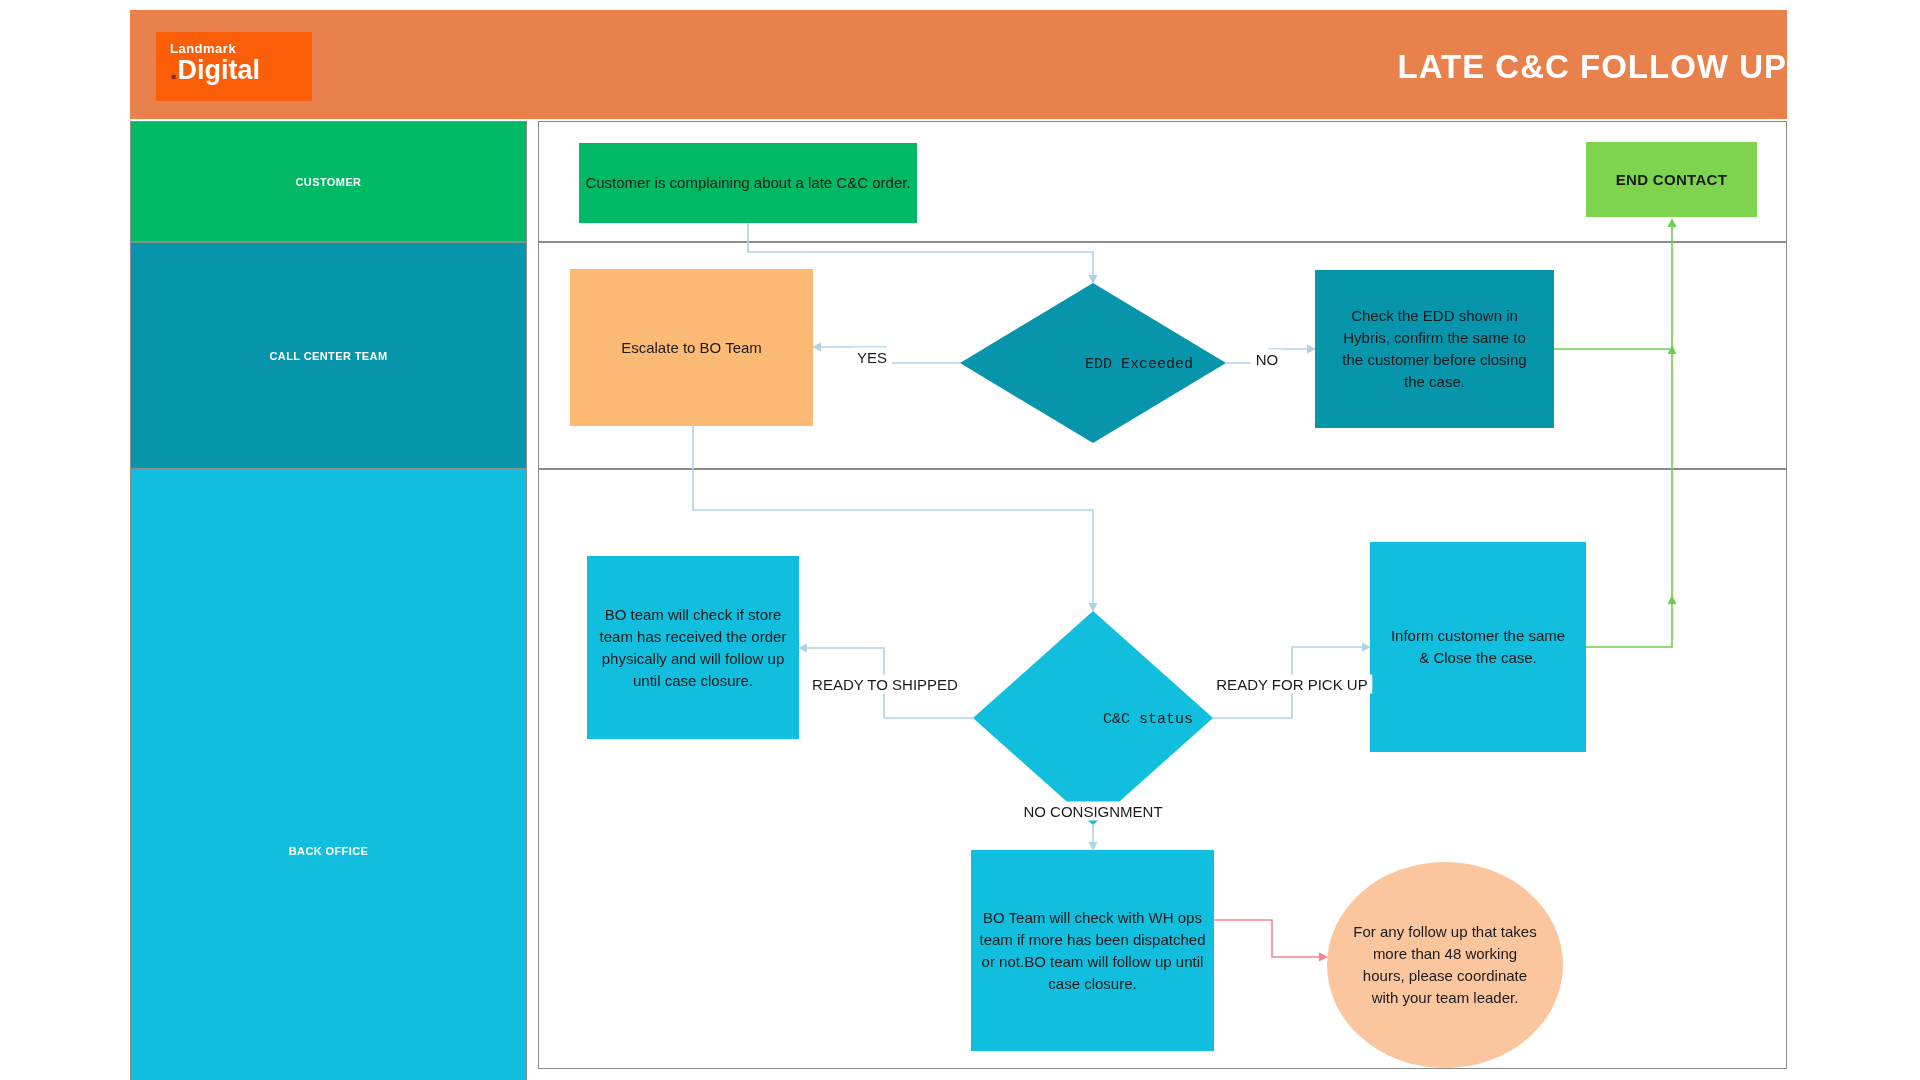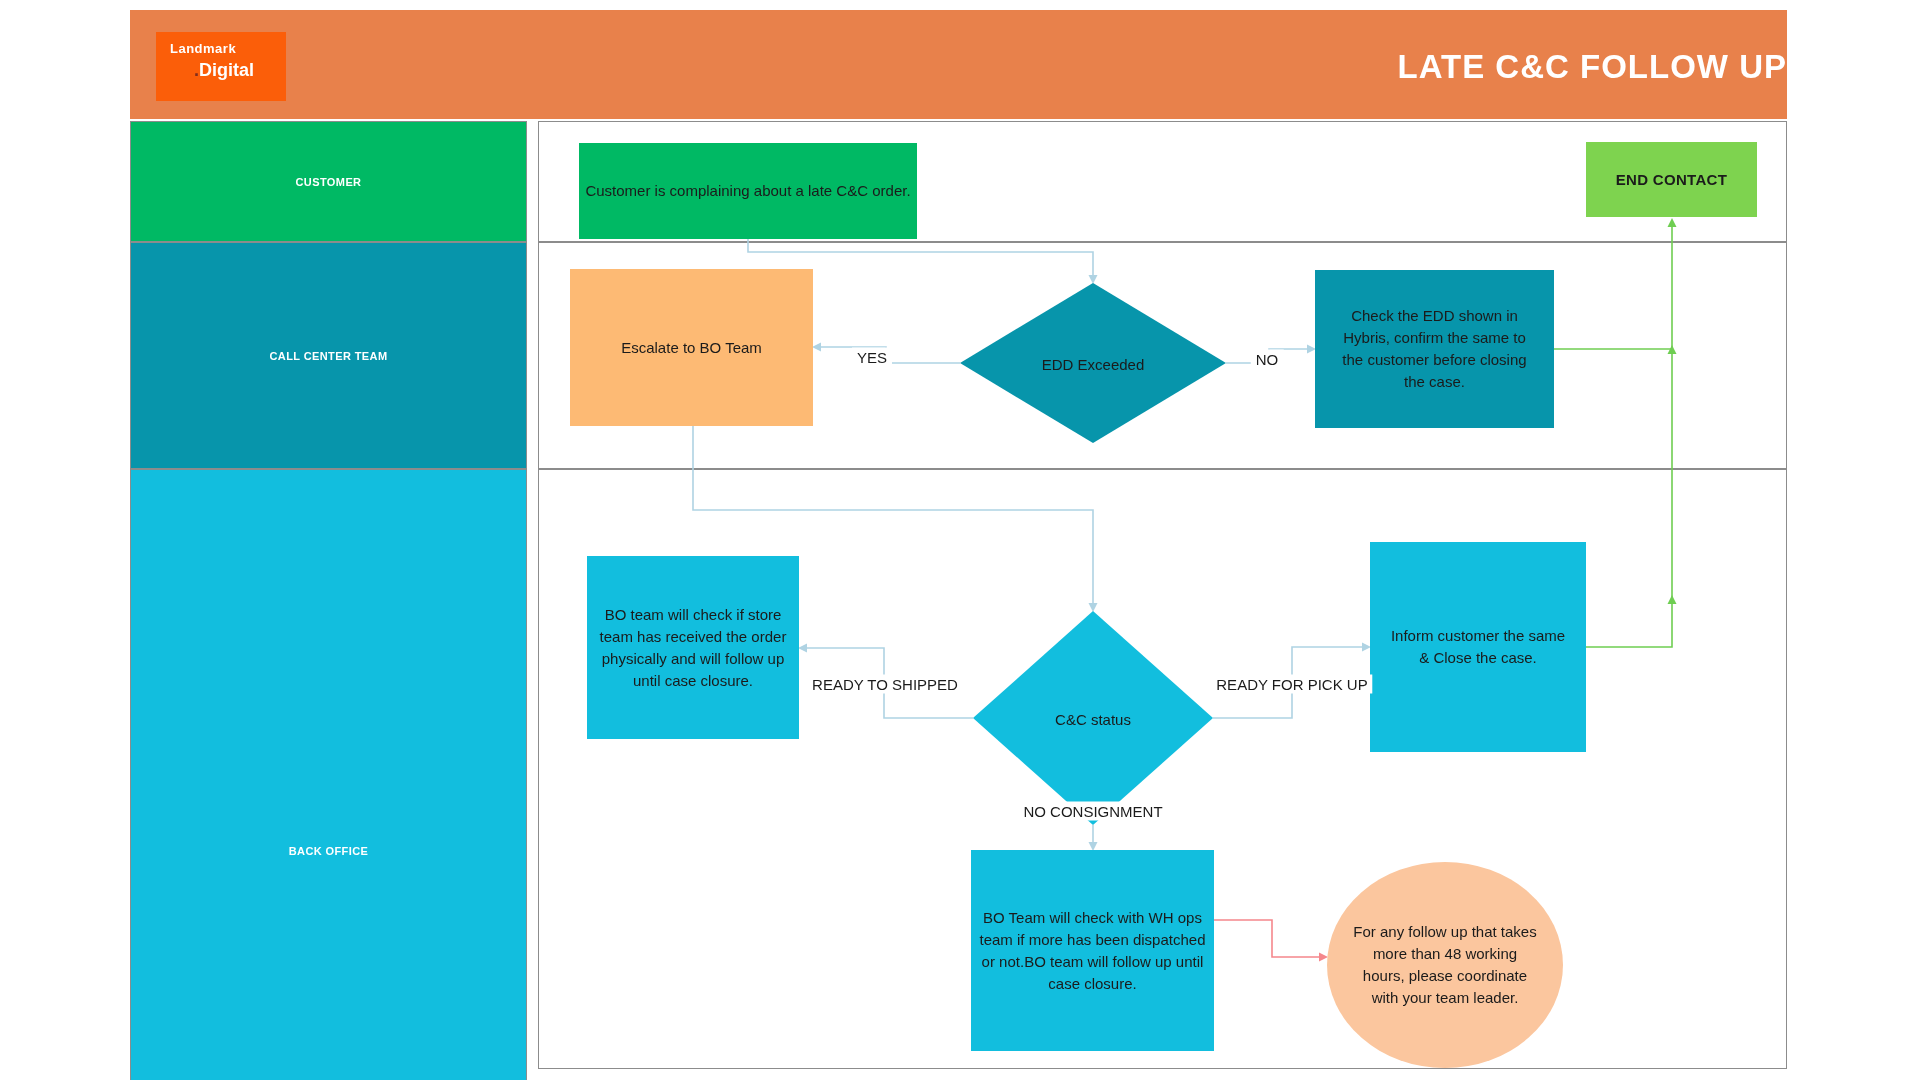--- a/index.html
+++ b/index.html
@@ -2,51 +2,51 @@
 <html><head>
 <meta charset="utf-8">
 <style>
   html,body{margin:0;padding:0;background:#ffffff;}
   body{width:1920px;height:1080px;position:relative;font-family:"Liberation Sans",sans-serif;color:#1b1b1b;}
   .abs{position:absolute;box-sizing:border-box;}
 
   
   .header{left:130px;top:10px;width:1657px;height:109px;background:#E8814B;}
   .title{left:130px;top:48px;width:1657px;text-align:right;color:#ffffff;font-size:33px;font-weight:bold;letter-spacing:1px;}
-  .logo{left:156px;top:32px;width:130px;height:69px;background:#FB5E09;color:#fff;padding:10px 0 0 14px;}
+  .logo{left:156px;top:32px;width:156px;height:69px;background:#FB5E09;color:#fff;padding:10px 0 0 14px;}
   .logo-line1{font-size:13px;font-weight:bold;letter-spacing:.5px;line-height:14px;}
-  .logo-line2{font-size:18px;font-weight:bold;line-height:28px;margin-left:24px;}
+  .logo-line2{font-size:27px;font-weight:bold;line-height:28px;}
   .logo-dot{color:#7F2D1D;}
 
   
   .lane{left:130px;width:397px;border:1px solid #8c8c8c;display:flex;align-items:center;justify-content:center;}
   .lane span{color:#fff;font-weight:bold;font-size:11px;letter-spacing:.4px;}
   .lane1{top:121px;height:121px;background:#00B964;}
   .lane2{top:242px;height:227px;background:#0795AB;}
   .lane3{top:469px;height:764px;background:#12BEDE;}
 
   
   .row{left:538px;width:1249px;background:#ffffff;border:1px solid #8c8c8c;}
   .row1{top:121px;height:121px;}
   .row2{top:242px;height:227px;}
   .row3{top:469px;height:600px;}
 
   svg.overlay{left:0;top:0;width:1920px;height:1080px;pointer-events:none;}
 
   
   .node{display:flex;align-items:center;justify-content:center;text-align:center;font-size:15px;line-height:22px;}
-  .n-complaint{left:579px;top:143px;width:338px;height:96px;background:#00B964;}
+  .n-complaint{left:579px;top:143px;width:338px;height:80px;background:#00B964;}
   .n-endcontact{left:1586px;top:142px;width:171px;height:75px;background:#7ED34F;font-weight:bold;letter-spacing:.3px;}
   .n-escalate{left:570px;top:269px;width:243px;height:157px;background:#fdba74;}
   .n-checkedd{left:1315px;top:270px;width:239px;height:158px;background:#0795AB;padding:0 16px;}
   .n-bostore{left:587px;top:556px;width:212px;height:183px;background:#12BEDE;padding:0 10px;}
   .n-inform{left:1370px;top:542px;width:216px;height:210px;background:#12BEDE;padding:0 16px;}
   .n-whops{left:971px;top:850px;width:243px;height:201px;background:#12BEDE;padding:0 2px;}
   .n-ellipse{left:1327px;top:862px;width:236px;height:206px;background:#FBC69E;border-radius:50%;padding:0 24px;}
-  .dtext{width:200px;text-align:center;font-size:15px;transform:translate(-50%,-50%);}
+  .dtext{width:200px;text-align:right;font-size:15px;transform:translate(-50%,-50%);font-family:Liberation Mono, monospace;}
   .d-edd{left:1093px;top:364px;}
   .d-cc{left:1093px;top:719px;}
 
   
   .elabel{transform:translate(-50%,-50%);background:#ffffff;padding:1px 5px;font-size:15px;white-space:nowrap;}
   .l-yes{left:872px;top:357px;}
   .l-no{left:1267px;top:359px;}
   .l-rts{left:885px;top:684px;}
   .l-rfp{left:1292px;top:684px;}
   .l-nc{left:1093px;top:811px;}

